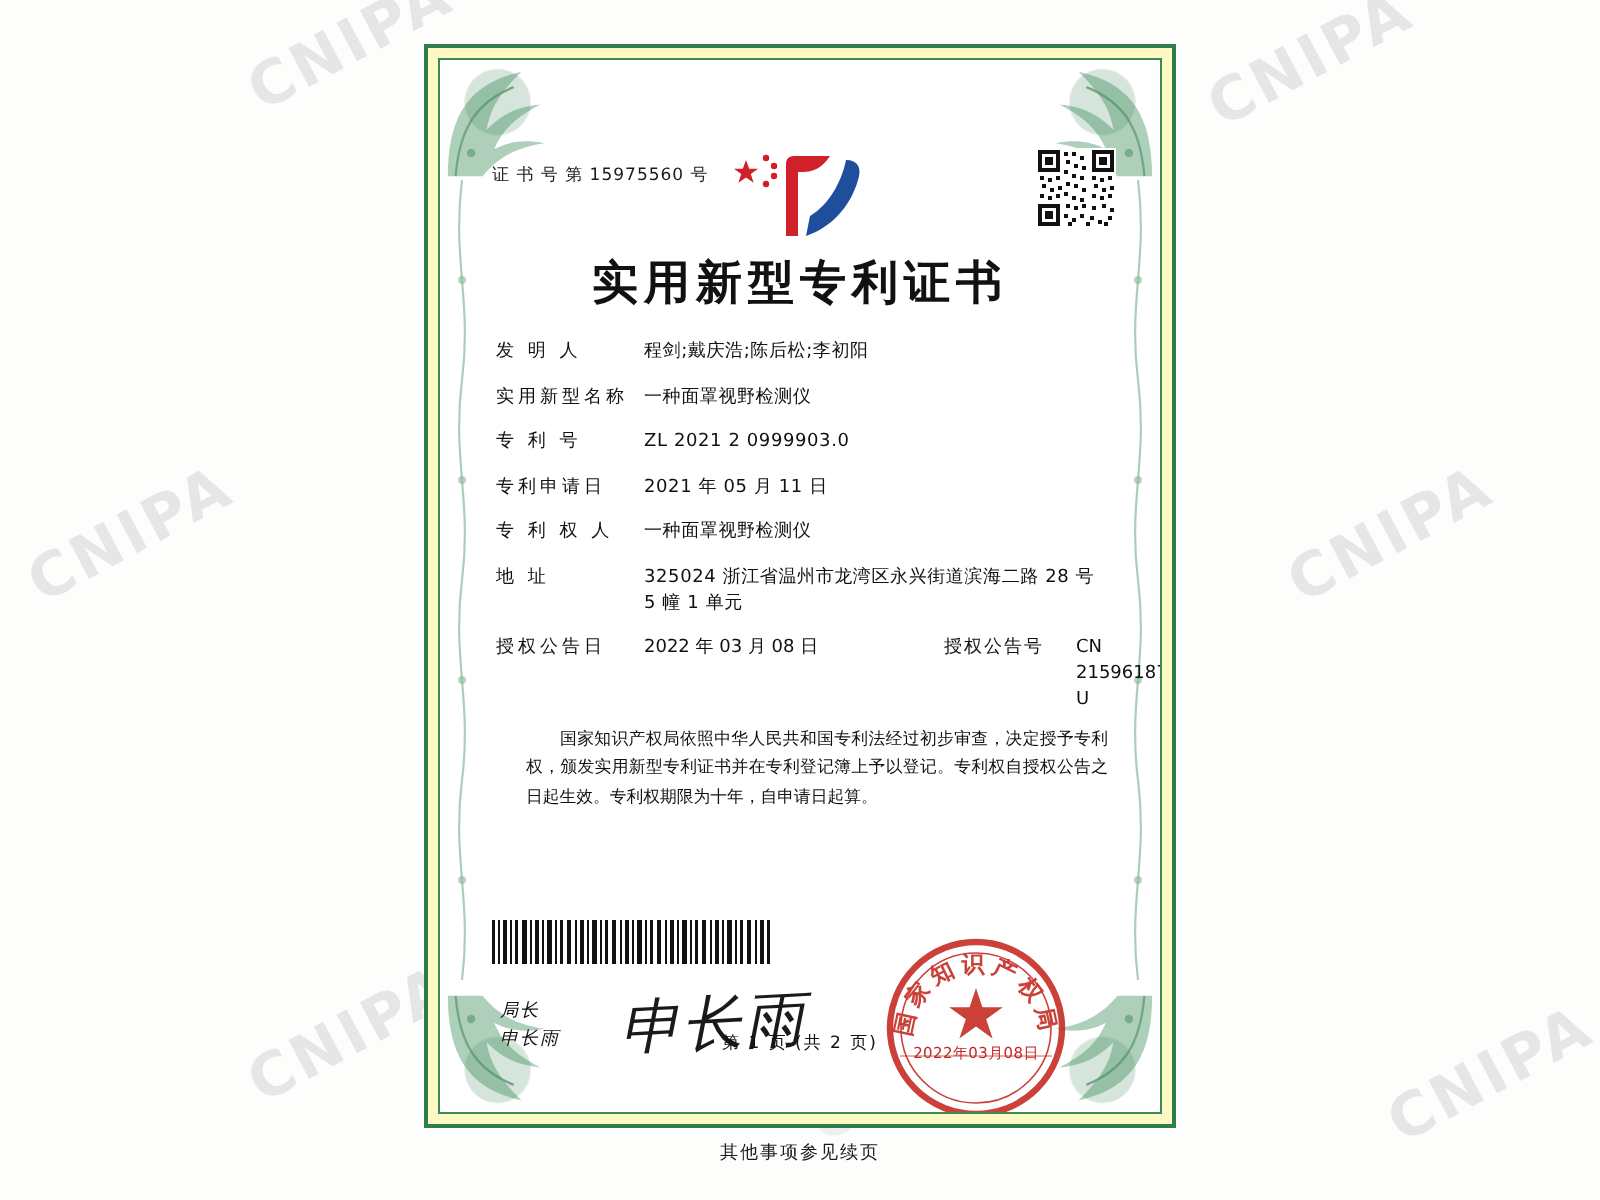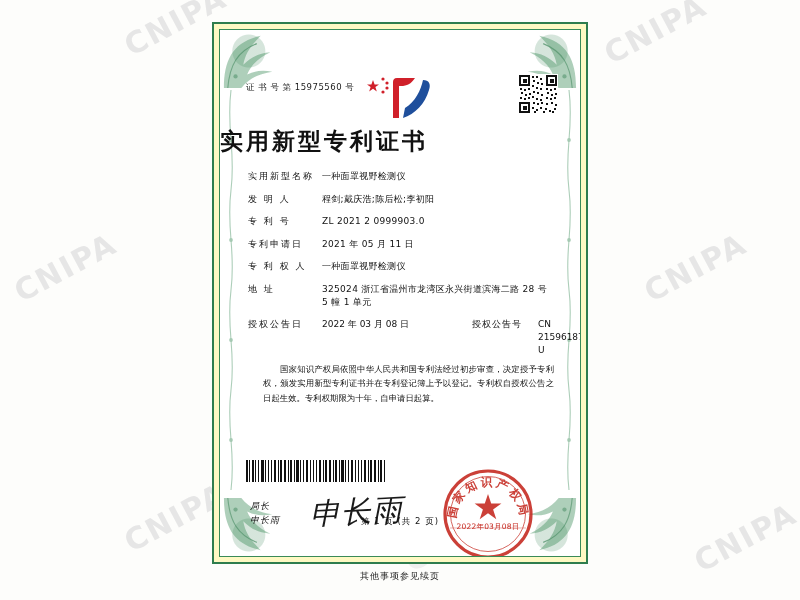--- a/index.html
+++ b/index.html
@@ -108,20 +108,21 @@
     position: absolute;
     right: 22px;
     top: 44px;
     width: 40px;
     height: 40px;
   }
   #title {
     position: absolute;
     left: 0; right: 0;
     top: 96px;
+    text-align: center;
     font-size: 23px;
     font-weight: bold;
     letter-spacing: 3px;
     color: #111;
     font-family: "DejaVu Sans", "Liberation Sans", sans-serif;
   }
 
   
   #fields {
     position: absolute;
@@ -362,26 +363,26 @@
           <rect x="16" y="37" width="2" height="2"></rect>
             <rect x="25" y="37" width="2" height="2"></rect>
             <rect x="34" y="37" width="2" height="2"></rect>
         </g>
       </svg>
 
       <div id="title">实用新型专利证书</div>
 
       <div id="fields">
         <div class="row">
+          <div class="lbl">发 明 人</div>
+          <div class="val">程剑;戴庆浩;陈后松;李初阳</div>
+        </div>
+        <div class="row">
           <div class="lbl">实用新型名称</div>
           <div class="val">一种面罩视野检测仪</div>
-        </div>
-        <div class="row">
-          <div class="lbl">发 明 人</div>
-          <div class="val">程剑;戴庆浩;陈后松;李初阳</div>
         </div>
         <div class="row">
           <div class="lbl">专 利 号</div>
           <div class="val">ZL 2021 2 0999903.0</div>
         </div>
         <div class="row">
           <div class="lbl">专利申请日</div>
           <div class="val">2021 年 05 月 11 日</div>
         </div>
         <div class="row">

